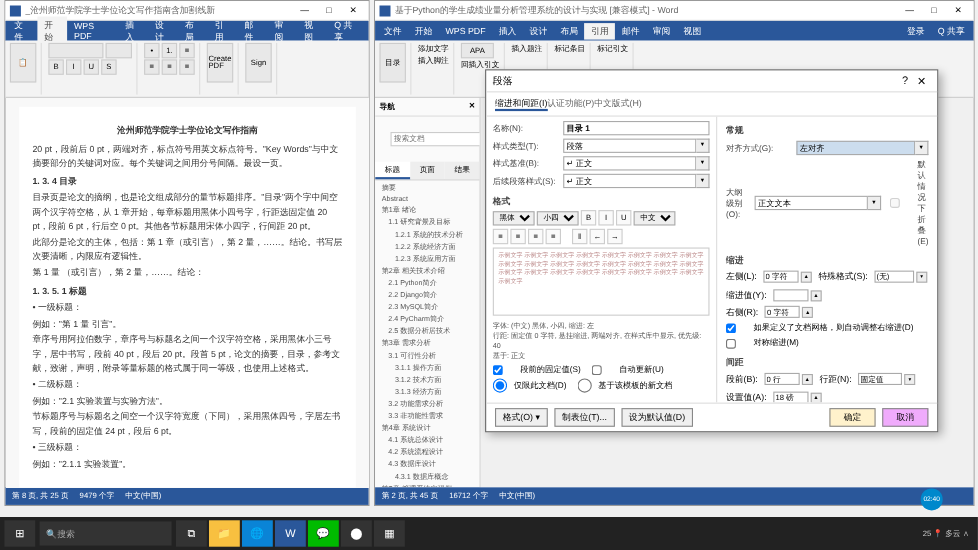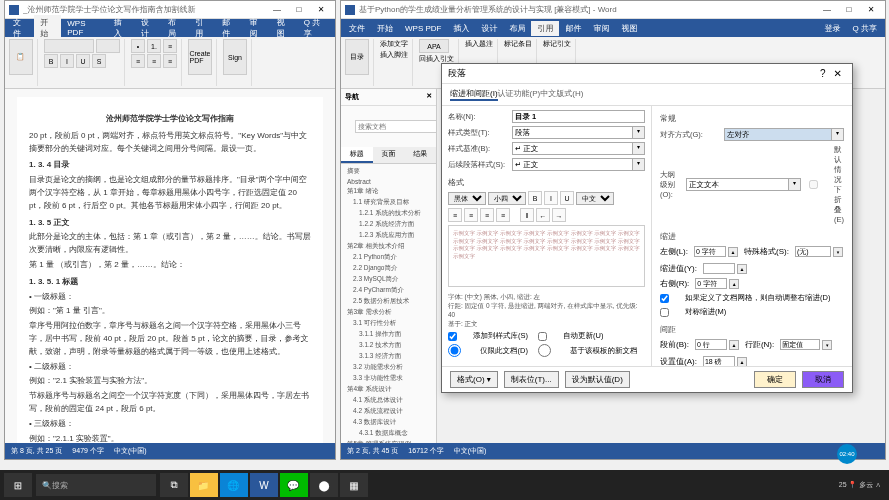--- a/index.html
+++ b/index.html
@@ -62,32 +62,32 @@
 .dlg-tabs span.act { color: #000; border-bottom: 2px solid #2a579a; }
 .dlg-body { flex: 1; display: flex; overflow: hidden; }
 .dlg-left { width: 210px; border-right: 1px solid #ddd; padding: 4px 6px; display: flex; flex-direction: column; gap: 3px; overflow:hidden; }
 .dlg-right { flex: 1; padding: 4px 8px; display: flex; flex-direction: column; gap: 4px; overflow:hidden; }
 .fld { display: flex; align-items: center; gap: 4px; }
 .fld label { width: 60px; color: #444; font-size: 7.5px; }
 .fld input[type=text], .fld select { flex: 1; font-size: 7.5px; padding: 1px 2px; border: 1px solid #aaa; font-weight: bold; }
 .fld .combo { flex: 1; display: flex; }
 .fld .combo input { flex:1; border:1px solid #aaa; font-size:7.5px; padding:1px 2px; }
 .fld .combo .dd { width:12px; border:1px solid #aaa; border-left:0; text-align:center; font-size:6px; background:#eee; }
-.sect-h { font-size: 8px; color: #444; margin-top: 3px; }
+.sect-h { font-size: 8px; color: #444; margin-top: 3px; font-weight: bold; }
 .fmt-row { display: flex; gap: 2px; align-items: center; flex-wrap: wrap; }
 .fmt-row select { font-size: 7px; padding: 1px; border: 1px solid #aaa; }
 .fmt-btn { width: 14px; height: 14px; border: 1px solid #ccc; display: flex; align-items: center; justify-content: center; font-size: 7px; background: #fafafa; }
 .preview { border: 1px solid #ccc; height: 62px; padding: 4px; font-size: 5.5px; color: #b88; line-height: 1.4; overflow: hidden; }
 .desc { font-size: 6.5px; color: #555; line-height: 1.4; margin-top: 2px; }
 .cb { display: flex; align-items: center; gap: 16px; font-size: 7.5px; }
 .cb input { width: 9px; height: 9px; }
-.rd { display: flex; align-items: center; gap: 19px; font-size: 7.5px; }
+.rd { display: flex; align-items: center; gap: 6px; font-size: 7.5px; }
 .dlg-foot { height: 26px; border-top: 1px solid #ddd; display: flex; align-items: center; padding: 0 8px; gap: 6px; }
 .dlg-foot .spacer { flex: 1; }
-.dlg-foot button { font-size: 8px; padding: 2px 12px; border: 1px solid #888; background: #8b5cf6; cursor: pointer; }
+.dlg-foot button { font-size: 8px; padding: 2px 12px; border: 1px solid #888; background: #f0abfc; cursor: pointer; }
 .dlg-foot .fmt-dd { font-size: 8px; padding: 2px 6px; border: 1px solid #888; background: #f0f0f0; cursor: pointer; }
 
 .spin { display:flex; align-items:center; gap:2px; }
 .spin input { width:32px; font-size:7px; padding:1px; border:1px solid #aaa; }
 .spin .sb { width:10px; height:10px; border:1px solid #aaa; font-size:5px; display:flex; align-items:center; justify-content:center; background:#eee; }
 
 
 .taskbar { position: absolute; left: 0; right: 0; bottom: 0; height: 30px; background: #222; display: flex; align-items: center; padding: 0 4px; gap: 4px; }
 .task-btn { width: 28px; height: 24px; background: #333; display: flex; align-items: center; justify-content: center; color: #fff; font-size: 10px; }
 .task-search { flex: 0 0 120px; height: 22px; background: #333; color: #aaa; font-size: 8px; display: flex; align-items: center; padding: 0 6px; }
@@ -155,21 +155,20 @@
     <div class="ribbon-grp">
         <div class="rb-lg">Sign</div>
       </div>
   </div>
   <div class="doc-body">
     <div class="doc-page">
       <p class="center">沧州师范学院学士学位论文写作指南</p>
       <p>20 pt，段前后 0 pt，两端对齐，标点符号用英文标点符号。"Key Words"与中文摘要部分的关键词对应。每个关键词之间用分号间隔。最设一页。</p>
       <p class="h">1. 3. 4   目录</p>
       <p>目录页是论文的摘纲，也是论文组成部分的量节标题排序。"目录"两个字中间空两个汉字符空格，从 1 章开始，每章标题用黑体小四号字，行距选固定值 20 pt，段前 6 pt，行后空 0 pt。其他各节标题用宋体小四字，行间距 20 pt。</p>
-      <p class="h">1. 3. 5   正文</p>
       <p>此部分是论文的主体，包括：第 1 章（或引言），第 2 量，……。结论。书写层次要清晰，内限应有逻辑性。</p>
       <p>第 1 量  （或引言），第 2 量，……。结论：</p>
       <p class="h">1. 3. 5. 1   标题</p>
       <p>• 一级标题：</p>
       <p>例如："第 1 量   引言"。</p>
       <p>章序号用阿拉伯数字，章序号与标题名之间一个汉字符空格，采用黑体小三号字，居中书写，段前 40 pt，段后 20 pt。段首 5 pt，论文的摘要，目录，参考文献，致谢，声明，附录等量标题的格式属于同一等级，也使用上述格式。</p>
       <p>• 二级标题：</p>
       <p>例如："2.1   实验装置与实验方法"。</p>
       <p>节标题序号与标题名之间空一个汉字符宽度（下同），采用黑体四号，字居左书写，段前的固定值 24 pt，段后 6 pt。</p>
       <p>• 三级标题：</p>
@@ -356,21 +355,21 @@
         <div class="fmt-btn">←</div>
         <div class="fmt-btn">→</div>
       </div>
       <div class="preview">示例文字 示例文字 示例文字 示例文字 示例文字 示例文字 示例文字 示例文字 示例文字 示例文字 示例文字 示例文字 示例文字 示例文字 示例文字 示例文字 示例文字 示例文字 示例文字 示例文字 示例文字 示例文字 示例文字 示例文字 示例文字</div>
       <div class="desc" style="white-space:pre-line">字体: (中文) 黑体, 小四, 缩进: 左
 行距: 固定值 0 字符, 悬挂缩进, 两端对齐, 在样式库中显示, 优先级: 40
 基于: 正文</div>
       <div style="display:flex; gap:10px">
         <label class="cb">
             <input type="checkbox" checked="" style="">
-            <span>添加到样式库(S)</span>
+            <span>段前的固定值(S)</span>
           </label>
         <label class="cb">
             <input type="checkbox" style="">
             <span>自动更新(U)</span>
           </label>
       </div>
       <div style="display:flex; gap:10px">
         <label class="rd">
             <input type="radio" name="r1" checked="" style="">
             <span>仅限此文档(D)</span>

